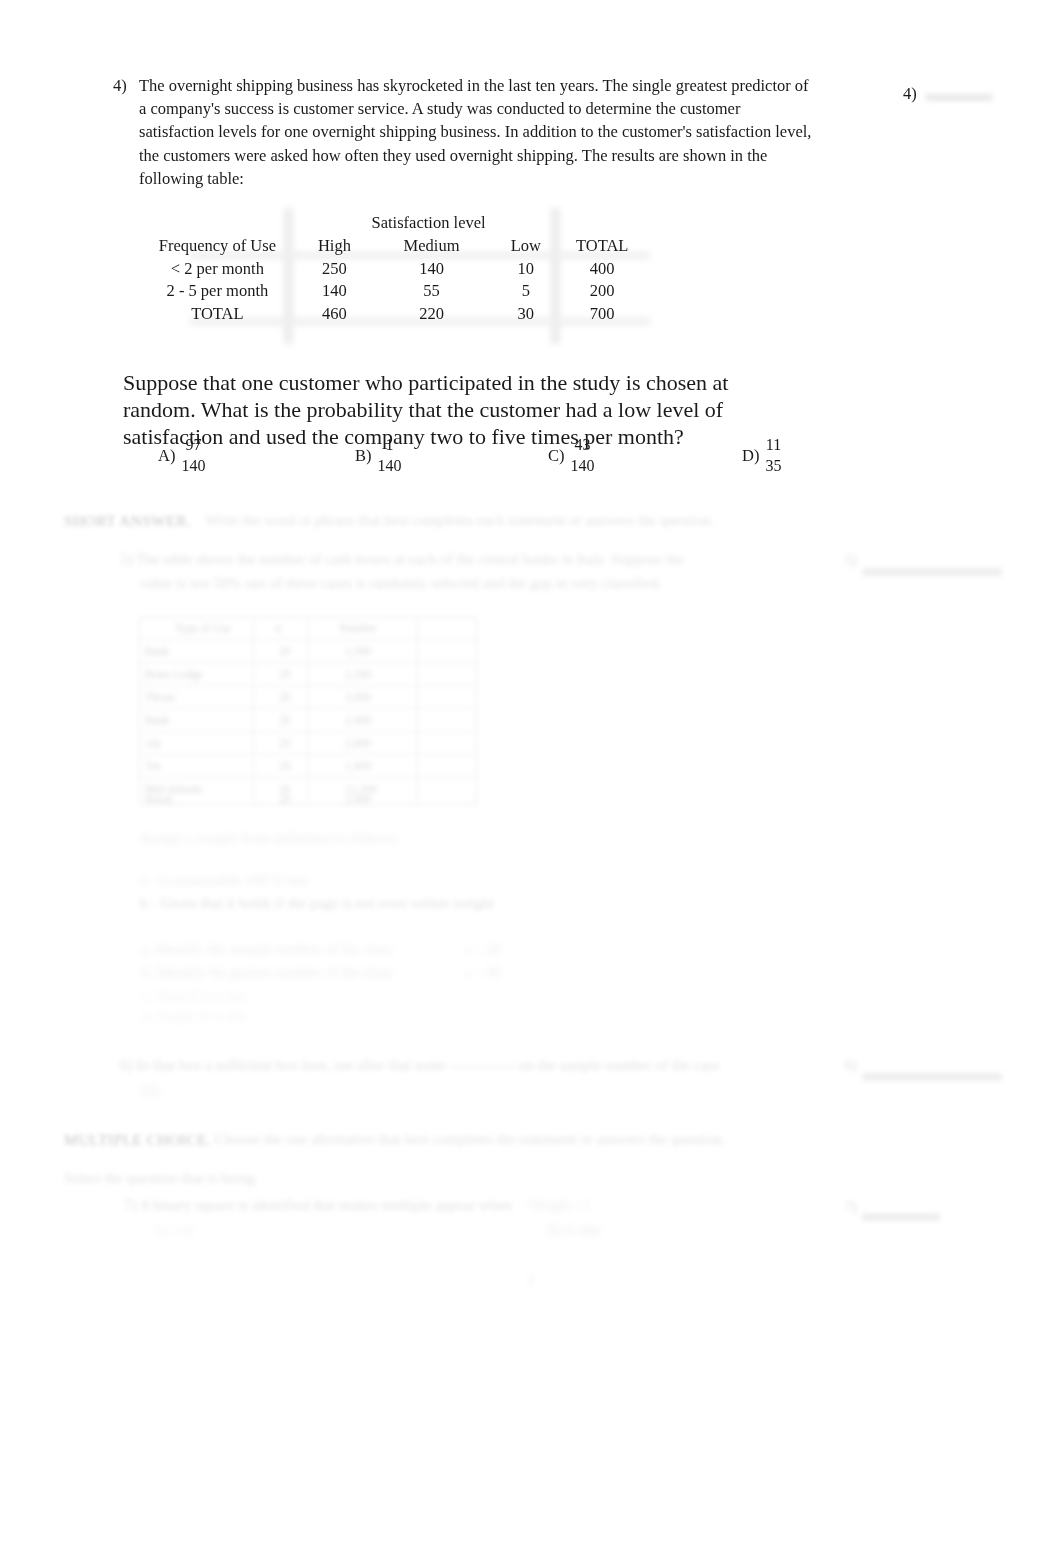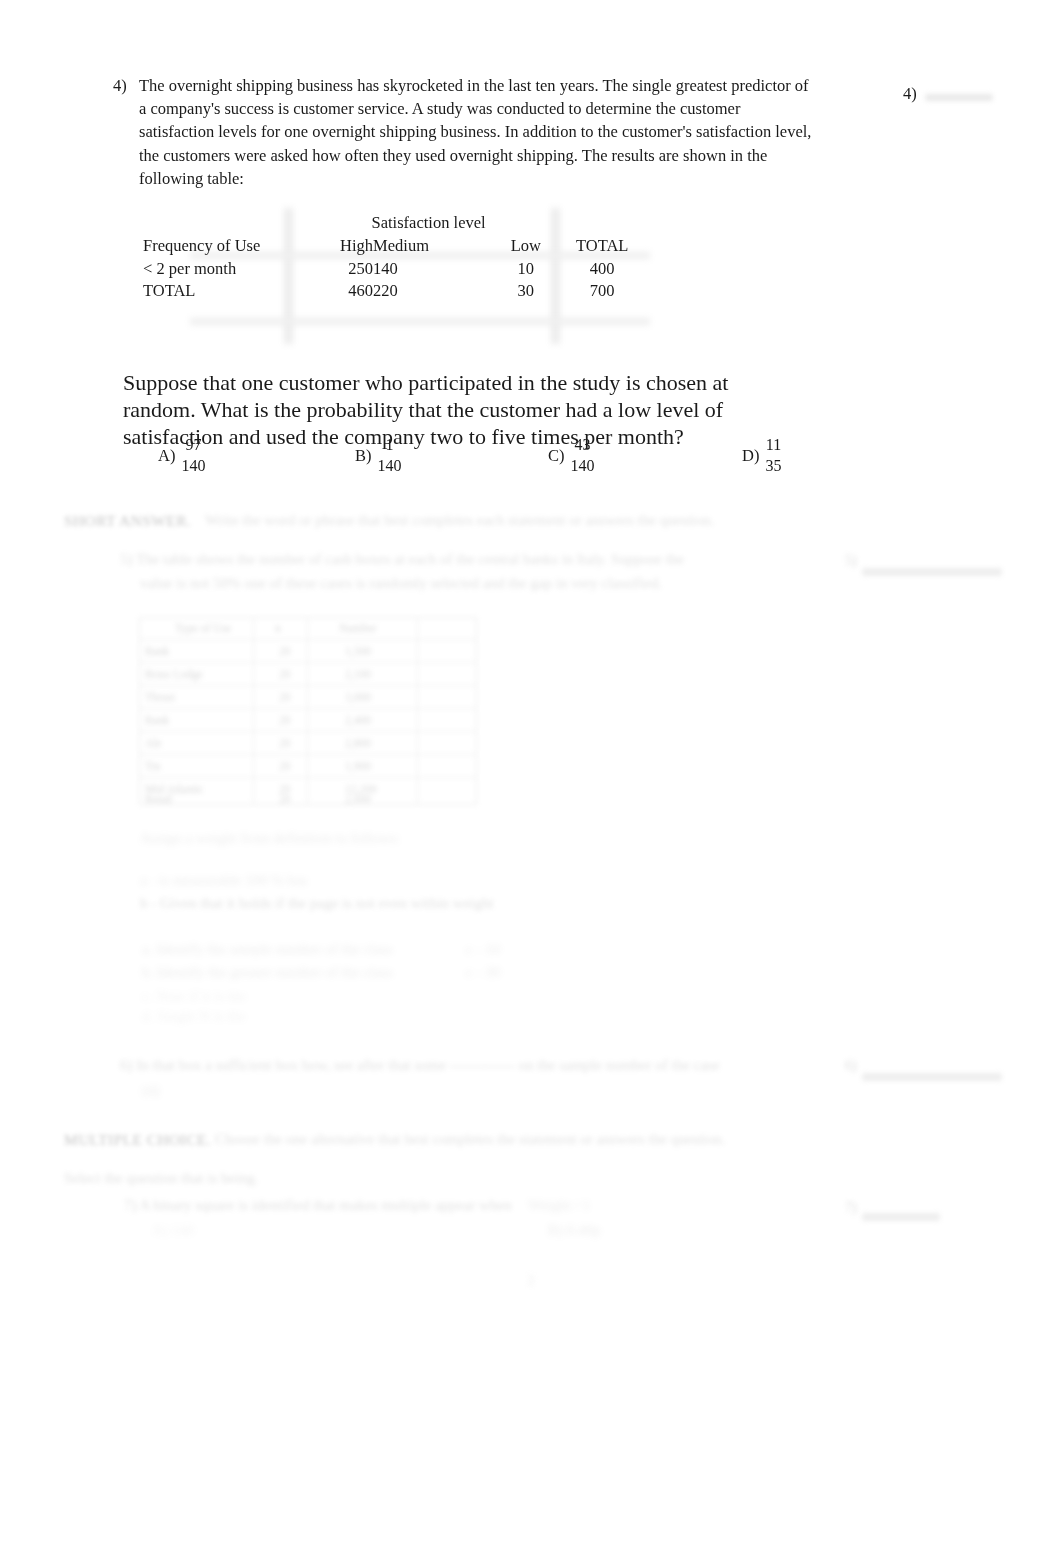--- a/index.html
+++ b/index.html
@@ -76,23 +76,23 @@
     width: 500px;
     border-collapse: collapse;
     font-size: 16.5px;
     line-height: 22.4px;
   }
   .ctable td, .ctable th {
     padding: 0;
     font-weight: normal;
     border: 0;
   }
-  .ctable .c-label  { width: 150px; text-align: left; padding-right: 4px; }
-  .ctable .c-high   { width: 78px;  text-align: right; font-family: Liberation Serif, serif; }
-  .ctable .c-med    { width: 118px; }
+  .ctable .c-label  { width: 150px; text-align: center; padding-right: 4px; }
+  .ctable .c-high   { width: 78px;  text-align: center; font-family: Liberation Serif, serif; }
+  .ctable .c-med    { width: 118px; text-align: center; }
   .ctable .c-low    { width: 72px;  text-align: center; }
   .ctable .c-total  { width: 82px;  text-align: center; }
 
   .ctable tr.spanrow td {
     text-align: center;
     padding-bottom: 1px;
   }
 
   
   .vsep {
@@ -273,20 +273,27 @@
         <td class="c-med">Medium</td>
         <td class="c-low">Low</td>
         <td class="c-total">TOTAL</td>
       </tr>
       <tr>
         <td class="c-label">&lt; 2 per month</td>
         <td class="c-high">250</td>
         <td class="c-med">140</td>
         <td class="c-low">10</td>
         <td class="c-total">400</td>
+      </tr>
+      <tr>
+        <td class="c-label">2 -  5 per month</td>
+        <td class="c-high">140</td>
+        <td class="c-med">55</td>
+        <td class="c-low">5</td>
+        <td class="c-total">200</td>
       </tr>
       <tr>
         <td class="c-label">TOTAL</td>
         <td class="c-high">460</td>
         <td class="c-med">220</td>
         <td class="c-low">30</td>
         <td class="c-total">700</td>
       </tr>
     </tbody>
   </table>

